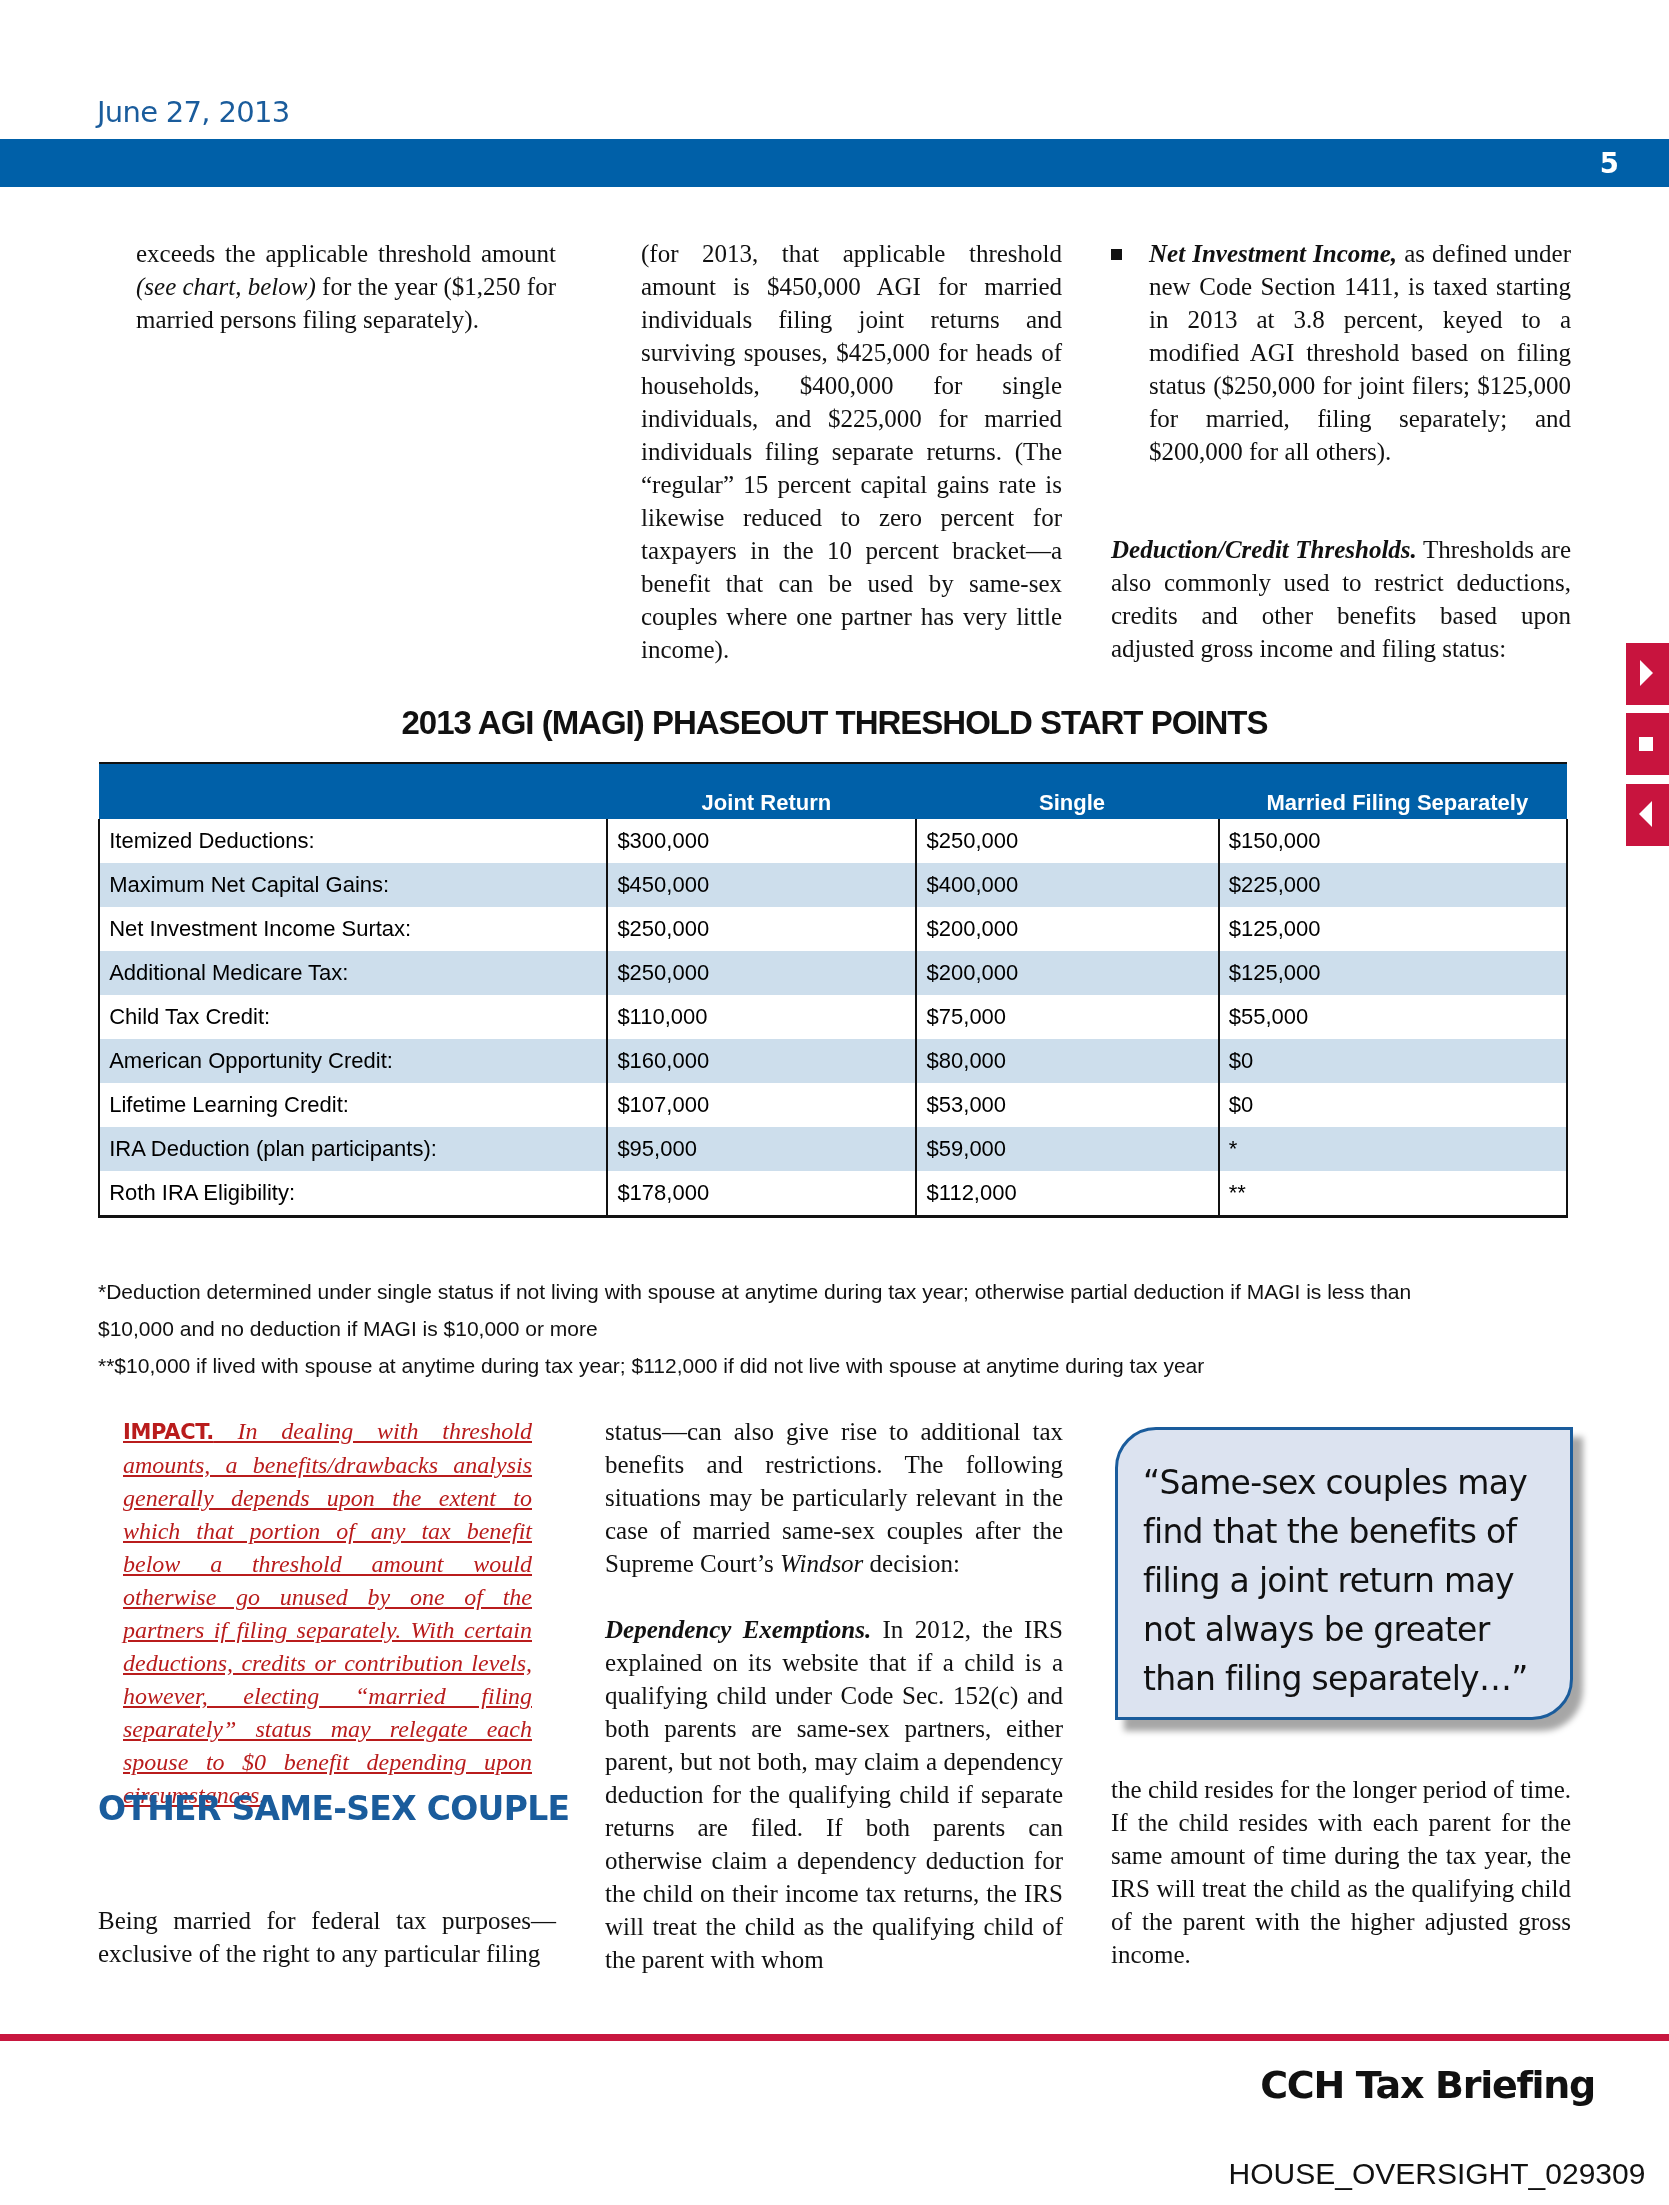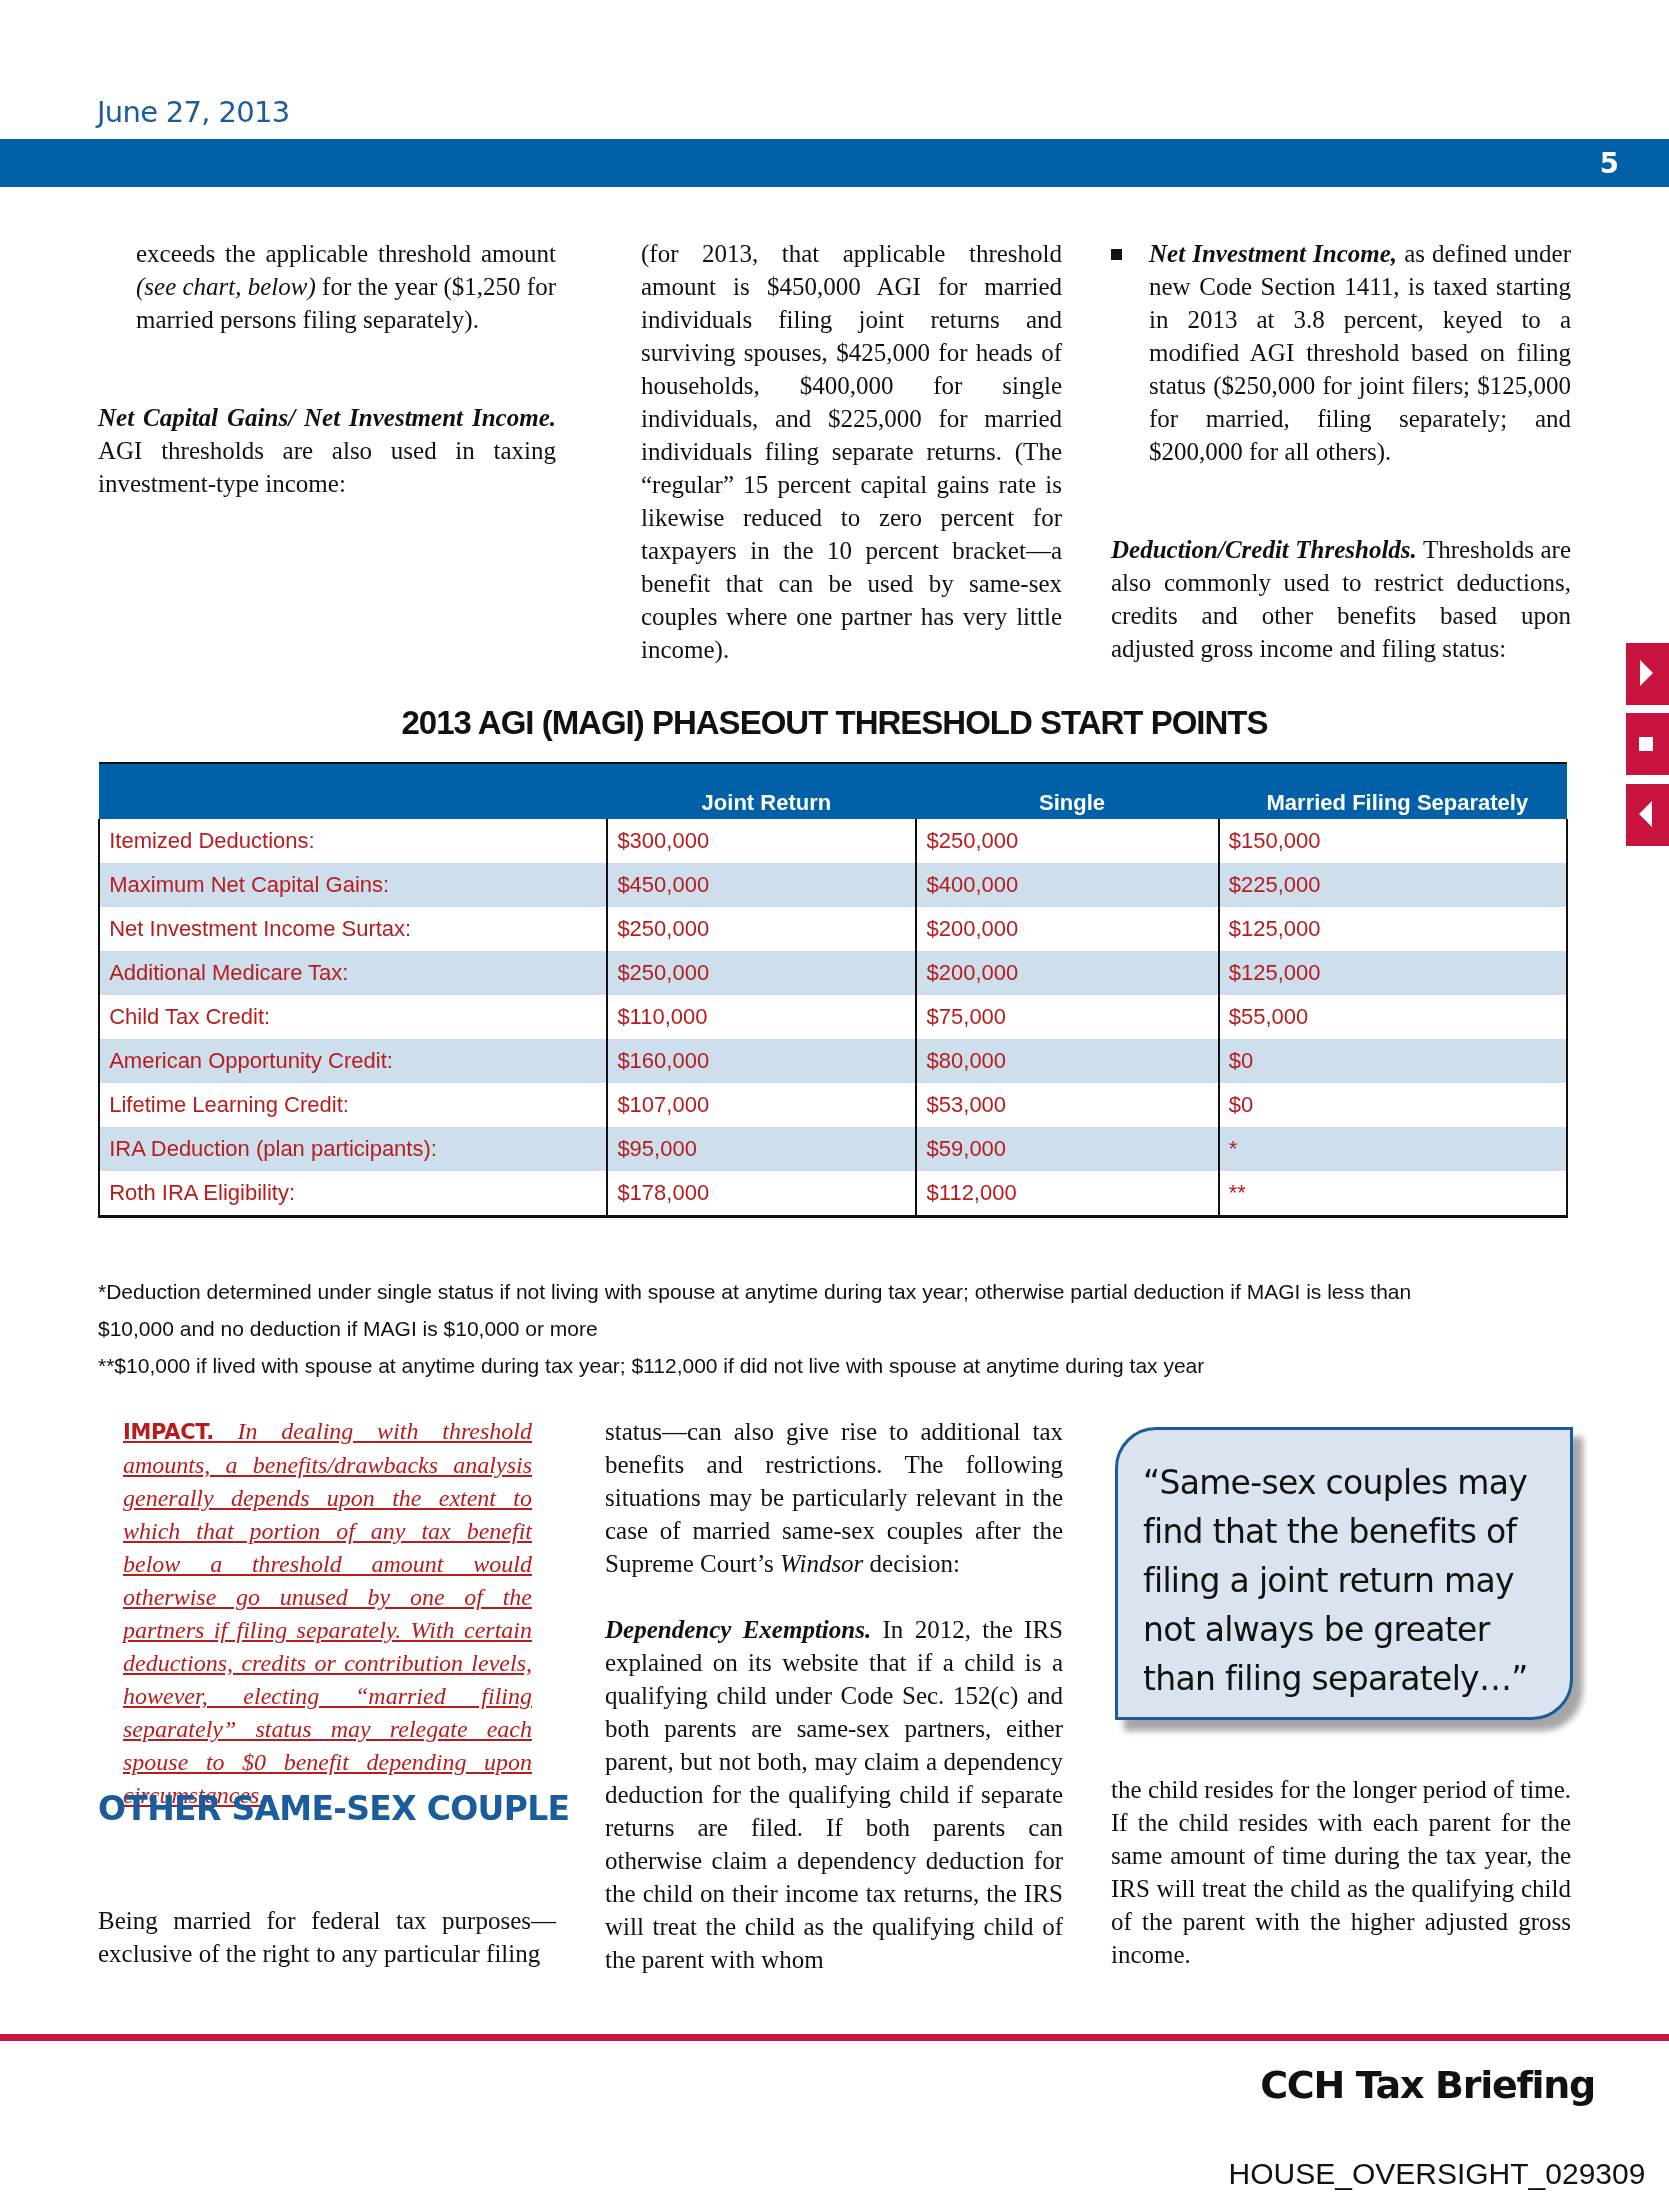--- a/index.html
+++ b/index.html
@@ -10,21 +10,21 @@
   .pagenum { right:50px; top:147px; font-family:"DejaVu Sans", sans-serif; font-weight:bold; font-size:27.5px; color:#fff; }
   .col { position:absolute; font-size:25px; line-height:33px; text-align:justify; }
   .col p { margin:0; }
   .bullet { position:relative; padding-left:38px; }
   .bullet .sq { position:absolute; left:0; top:12.4px; width:11px; height:11px; background:#111; }
   .bi { font-weight:bold; font-style:italic; }
   .it { font-style:italic; }
   .tbl-title { left:0; width:1669px; top:704px; text-align:center; font-family:"Liberation Sans", sans-serif; font-weight:bold; font-size:33px; letter-spacing:-1px; color:#111; }
   table.agi { position:absolute; left:98px; top:762px; width:1470px; border-collapse:collapse; font-family:"Liberation Sans", sans-serif; font-size:22px; }
   table.agi thead th { background:#0060a8; color:#fff; height:45px; text-align:center; font-weight:bold; font-size:22px; padding:6.5px 0 0 9.2px; vertical-align:bottom; padding-bottom:3.9px; border-top:2.6px solid #111; }
-  table.agi td { height:44px; padding:0 0 0 9.2px; color:#b91c1c; vertical-align:middle; }
+  table.agi td { height:44px; padding:0 0 0 9.2px; color:#000000; vertical-align:middle; }
   table.agi tbody tr:nth-child(even) td { background:#cddeec; }
   table.agi tbody tr:nth-child(odd) td { background:#ffffff; }
   table.agi td.c1 { border-right:2.6px solid #111; width:497px; }
   table.agi td.c2 { border-right:2px solid #111; width:298px; }
   table.agi td.c3 { border-right:2px solid #111; width:291px; }
   table.agi td.c4 { border-right:2px solid #111; }
   table.agi td.c0 { border-left:2px solid #111; }
   table.agi tbody tr:last-child td { border-bottom:3.3px solid #111; }
   .foot { left:98px; font-family:"Liberation Sans", sans-serif; font-size:21px; line-height:37px; color:#111; width:1466px; }
   .impact { font-family:"Liberation Serif", serif; font-style:italic; color:#b91c1c; font-size:24px; line-height:33px;text-decoration:underline; }
@@ -52,21 +52,20 @@
 </div>
 <div class="abs nav" style="top:713px;">
   <span class="sq2"></span>
 </div>
 <div class="abs nav" style="top:784px;">
   <span class="tri-l"></span>
 </div>
 
 <div class="col" style="left:98px; top:237px; width:458px;">
   <p style="padding-left:38px;"><span>exceeds the applicable threshold amount </span><span class="it">(see chart, below)</span><span> for the year ($1,250 for married persons filing separately).</span></p>
-  <p style="margin-top:65px;"><span class="bi">Net Capital Gains/ Net Investment Income.</span><span> AGI thresholds are also used in taxing investment-type income:</span></p>
 </div>
 
 <div class="col" style="left:641px; top:237px; width:421px;">
   <p>(for 2013, that applicable threshold amount is $450,000 AGI for married individuals filing joint returns and surviving spouses, $425,000 for heads of households, $400,000 for single individuals, and $225,000 for married individuals filing separate returns. (The “regular” 15 percent capital gains rate is likewise reduced to zero percent for taxpayers in the 10 percent bracket—a benefit that can be used by same-sex couples where one partner has very little income).</p>
 </div>
 
 <div class="col" style="left:1111px; top:237px; width:460px;">
   <p class="bullet"><span class="sq"></span><span class="bi">Net Investment Income,</span><span> as defined under new Code Section 1411, is taxed starting in 2013 at 3.8 percent, keyed to a modified AGI threshold based on filing status ($250,000 for joint filers; $125,000 for married, filing separately; and $200,000 for all others).</span></p>
   <p style="margin-top:65px;"><span class="bi">Deduction/Credit Thresholds.</span><span> Thresholds are also commonly used to restrict deductions, credits and other benefits based upon adjusted gross income and filing status:</span></p>
 </div>

